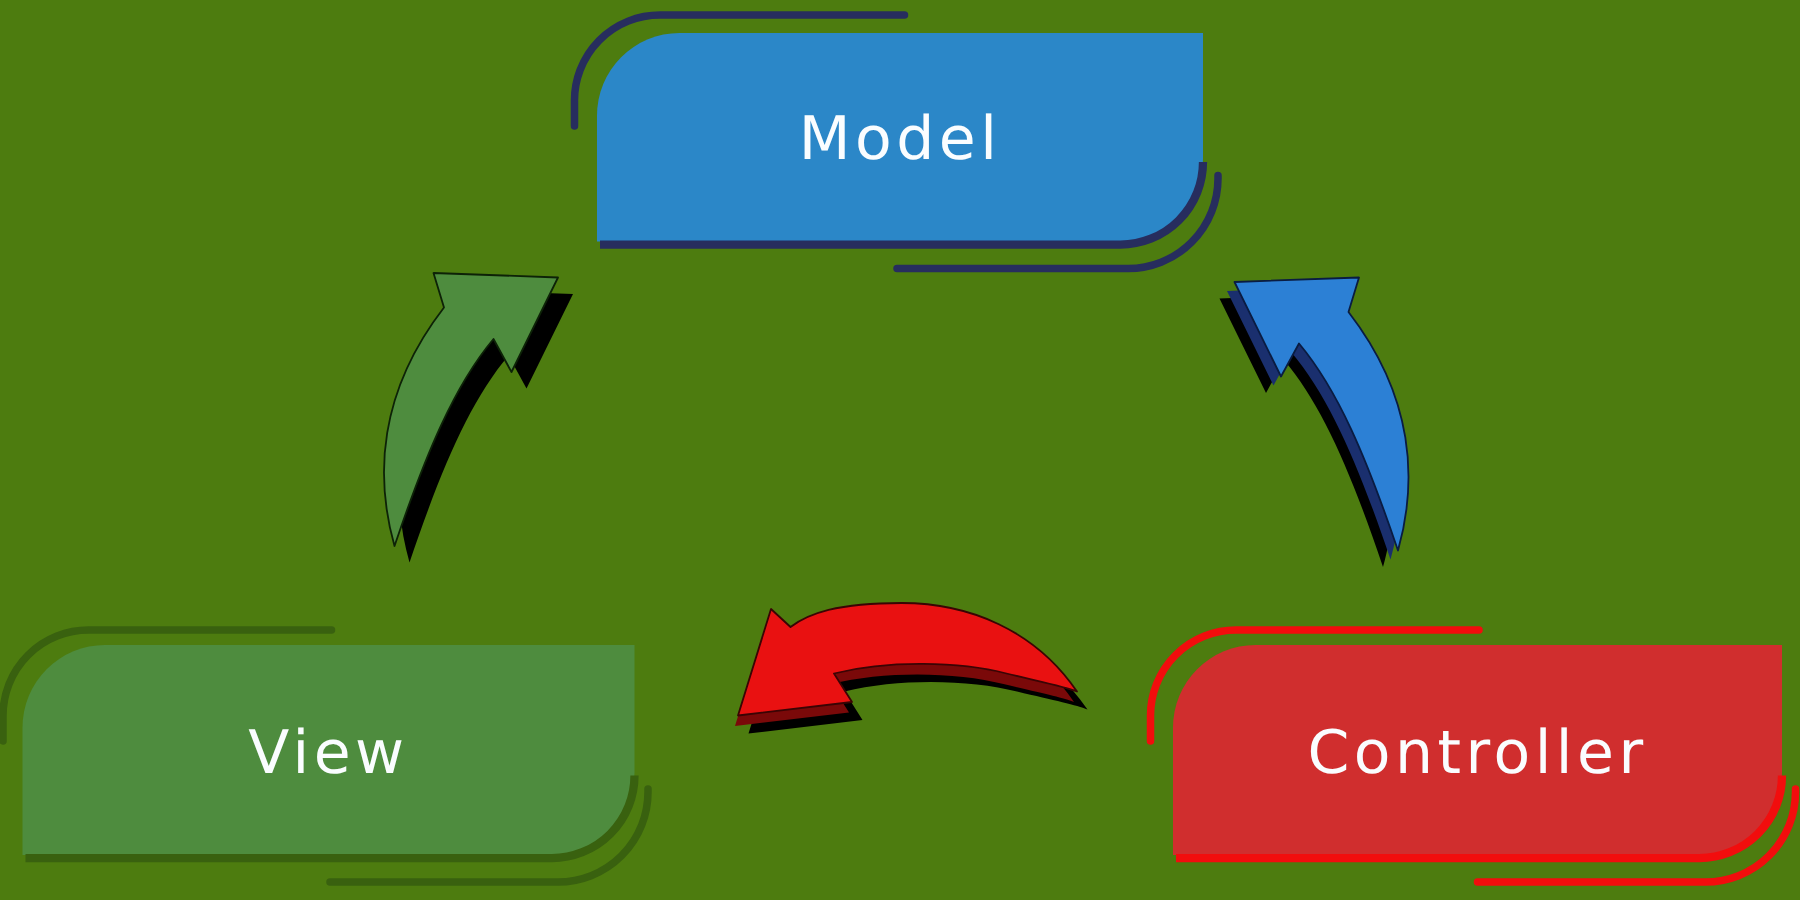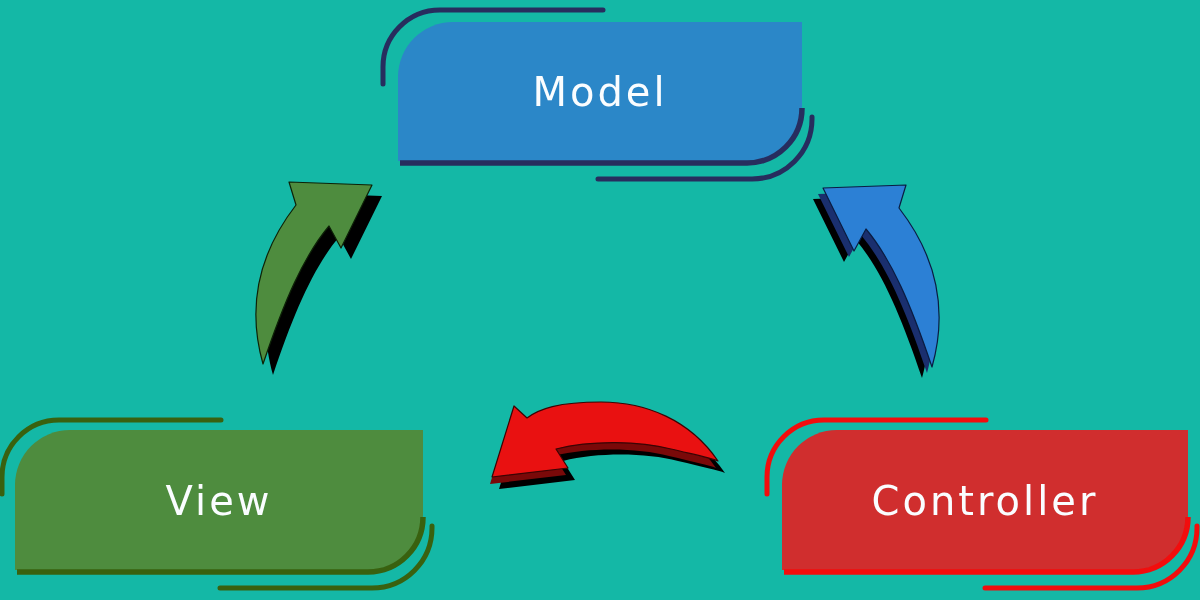--- a/index.html
+++ b/index.html
@@ -1,20 +1,20 @@
 <!DOCTYPE html>
 <html><head>
 <meta charset="utf-8">
 <style>
   html, body { margin: 0; padding: 0; background: #ffffff; }
   .canvas {
     position: relative;
     width: 1200px;
     height: 600px;
-    background: #14b8a6;
+    background: #4d7c0f;
     overflow: hidden;
     font-family: "DejaVu Sans", sans-serif;
   }
   svg { display: block; }
   .node-label {
     font-family: "DejaVu Sans", sans-serif;
     font-size: 40px;
     letter-spacing: 3px;
     font-weight: 400;
   }

